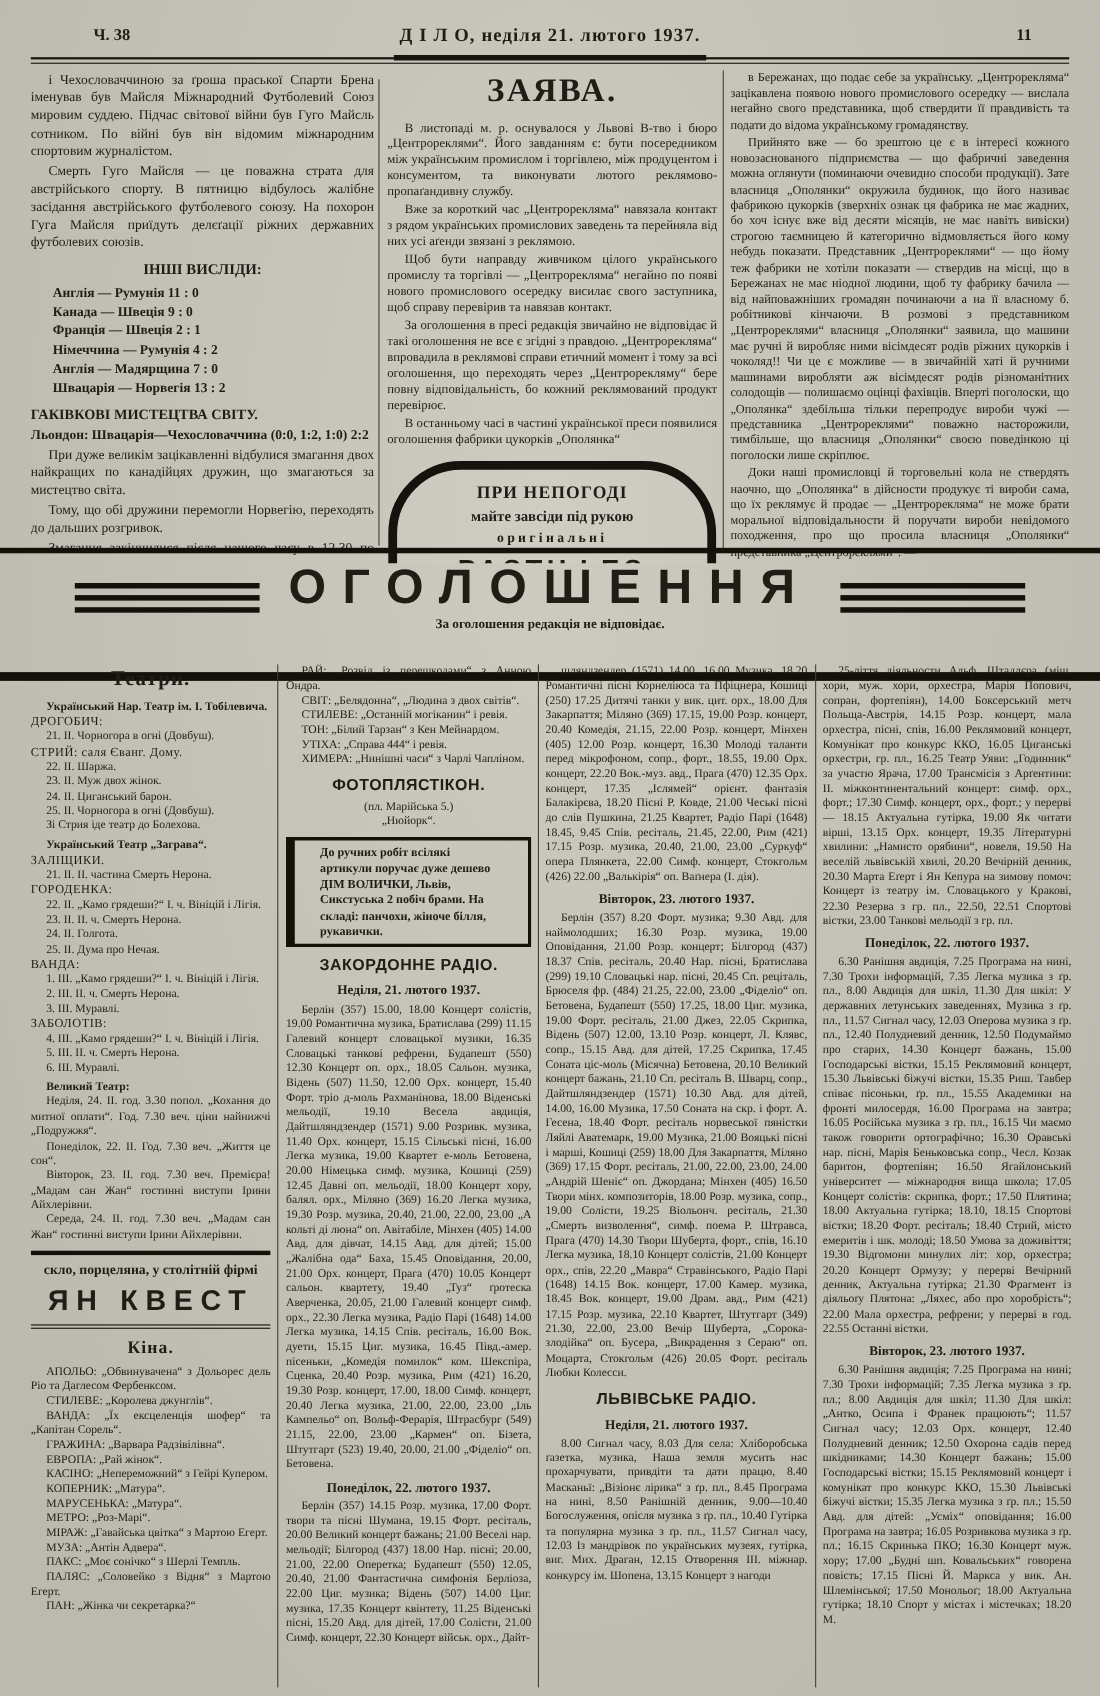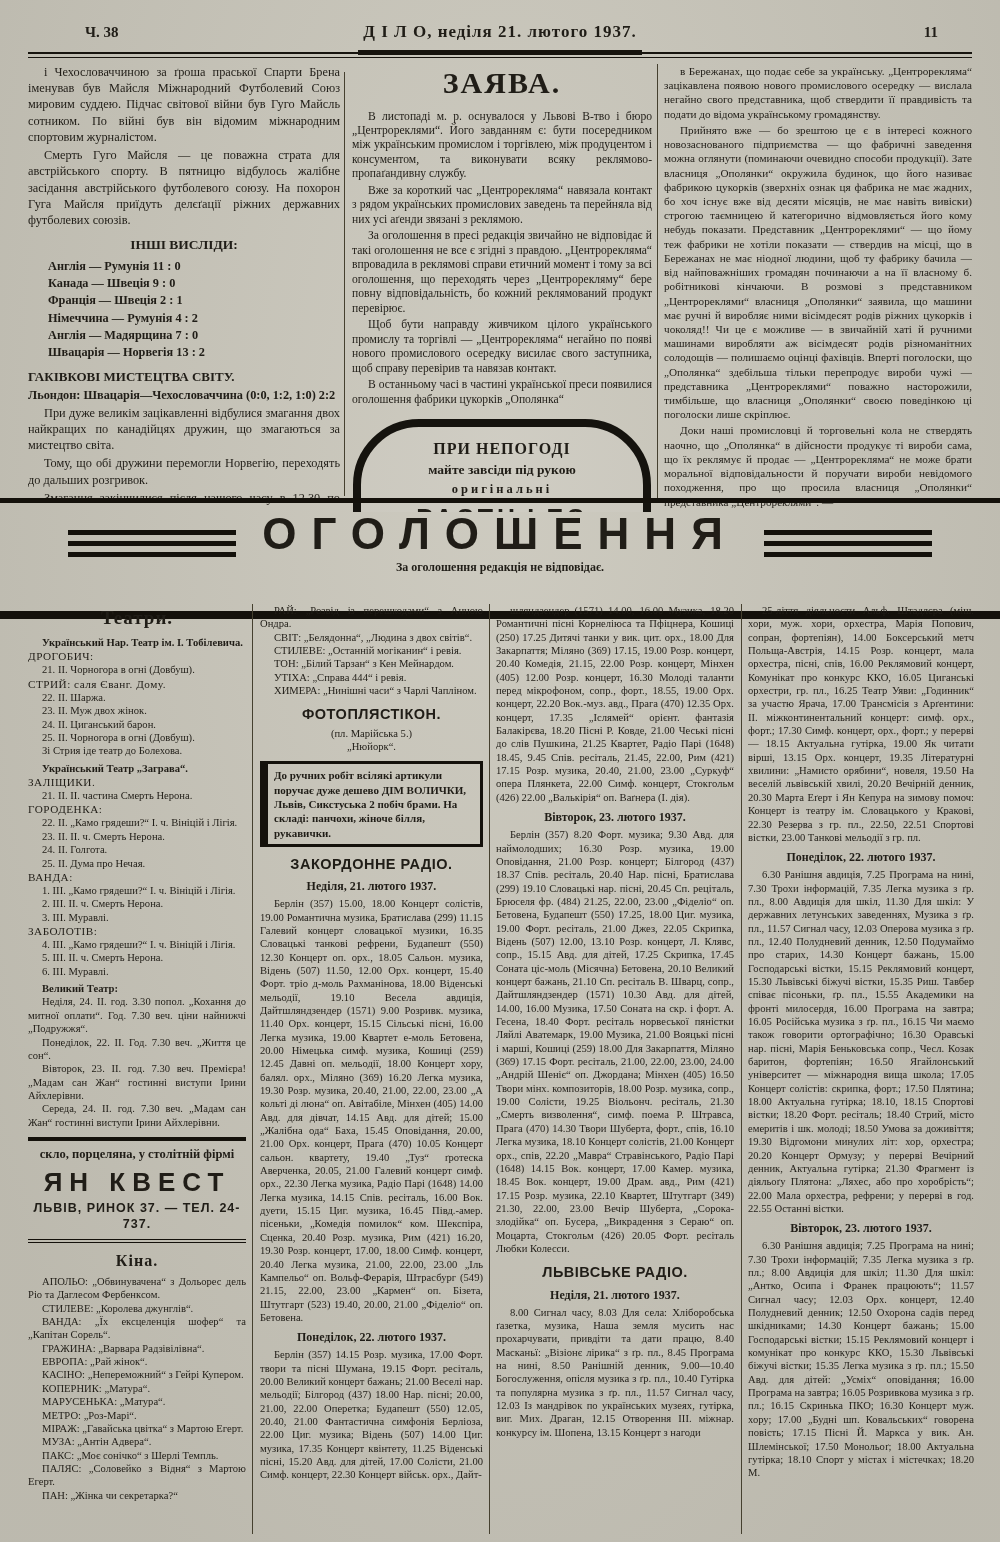--- a/index.html
+++ b/index.html
@@ -66,21 +66,21 @@
   .blk{margin:0;}
   .k-h1{text-align:center;font-weight:bold;font-size:19px;margin:2px 0 6px;letter-spacing:1px;}
   .k-h1b{text-align:center;font-weight:bold;font-size:16px;margin:6px 0 4px;letter-spacing:1px;}
   .k-h2{text-align:center;font-family:"Liberation Sans",sans-serif;font-weight:bold;font-size:14.5px;margin:8px 0 3px;letter-spacing:.5px;}
   .k-h3{text-align:center;font-weight:bold;font-size:12px;margin:6px 0 3px;}
   .k-lead{font-weight:bold;text-indent:14px;text-align:left;margin-top:4px;}
   .k-cap{text-align:left;font-size:11.2px;letter-spacing:.5px;}
   .k-entry{text-indent:14px;text-align:left;}
   .k-para{text-indent:14px;}
   .k-cent{text-align:center;}
-  .k-box{border:3px solid #14110b;border-left:8px solid #14110b;padding:4px 6px;
+  .k-box{border:3px solid #14110b;border-left:8px solid #14110b;padding:4px 23px;
     margin:8px 0;font-weight:bold;text-align:left;font-size:11px;line-height:1.3;}
   
   .jk{border-top:4px solid #14110b;border-bottom:4px double #14110b;margin:8px 0;padding:4px 0 6px;}
   .jk .nrow{overflow:hidden;}
   .jk .nm{float:left;font-family:"Liberation Sans",sans-serif;font-weight:bold;font-size:24px;letter-spacing:1px;}
   .jk .no{float:right;font-size:11px;font-weight:bold;margin-top:6px;}
   .jk .sub{clear:both;text-align:center;font-weight:bold;font-size:12.5px;margin-top:2px;}
   .jk .brand{text-align:center;font-family:"Liberation Sans",sans-serif;font-weight:bold;
     font-size:26px;letter-spacing:7px;margin-top:3px;}
   .jk .addr{text-align:center;font-family:"Liberation Sans",sans-serif;font-weight:bold;
@@ -115,24 +115,24 @@
     <div class="h-hockey">ГАКІВКОВІ МИСТЕЦТВА СВІТУ.</div>
     <div class="scoreline">Льондон: Швацарія—Чехословаччина (0:0, 1:2, 1:0) 2:2</div>
     <p class="para">При дуже великім зацікавленні відбулися змагання двох найкращих по канадійцях дружин, що змагаються за мистецтво світа.</p>
     <p class="para">Тому, що обі дружини перемогли Норвегію, переходять до дальших розгривок.</p>
     <p class="para">Змагання закінчилися після нашого часу в 12.30 по півночі.</p>
 
   </div>
 
   <div class="tcol t-mid">
     <div class="zayava-title">ЗАЯВА.</div>
-    <p class="para">В листопаді м. р. оснувалося у Львові В-тво і бюро „Центрореклями“. Його завданням є: бути посередником між українським промислом і торгівлею, між продуцентом і консументом, та виконувати всяку реклямово-пропаґандивну службу.</p>
+    <p class="para">В листопаді м. р. оснувалося у Львові В-тво і бюро „Центрореклями“. Його завданням є: бути посередником між українським промислом і торгівлею, між продуцентом і консументом, та виконувати лютого реклямово-пропаґандивну службу.</p>
     <p class="para">Вже за короткий час „Центрорекляма“ навязала контакт з рядом українських промислових заведень та перейняла від них усі аґенди звязані з реклямою.</p>
+    <p class="para">Щоб бути направду живчиком цілого українського промислу та торгівлі — „Центрорекляма“ негайно по появі нового промислового осередку висилає свого заступника, щоб справу перевірив та навязав контакт.</p>
     <p class="para">За оголошення в пресі редакція звичайно не відповідає й такі оголошення не все є згідні з правдою. „Центрорекляма“ впровадила в реклямові справи етичний момент і тому за всі оголошення, що переходять через „Центрорекляму“ бере повну відповідальність, бо кожний реклямований продукт перевірює.</p>
-    <p class="para">Щоб бути направду живчиком цілого українського промислу та торгівлі — „Центрорекляма“ негайно по появі нового промислового осередку висилає свого заступника, щоб справу перевірив та навязав контакт.</p>
     <p class="para">В останньому часі в частині української преси появилися оголошення фабрики цукорків „Ополянка“</p>
     <div class="valda">
       <div class="l1">ПРИ НЕПОГОДІ</div>
       <div class="l2">майте завсіди під рукою</div>
       <div class="l3">оригінальні</div>
       <div class="b1">PASTILLES</div>
 
     </div>
   </div>
 
@@ -197,21 +197,20 @@
         <div class="blk k-entry">6. ІІІ. Муравлі.</div>
         <div class="blk k-lead">Великий Театр:</div>
         <div class="blk k-para">Неділя, 24. ІІ. год. 3.30 попол. „Кохання до митної оплати“. Год. 7.30 веч. ціни найнижчі „Подружжя“.</div>
         <div class="blk k-para">Понеділок, 22. ІІ. Год. 7.30 веч. „Життя це сон“.</div>
         <div class="blk k-para">Вівторок, 23. ІІ. год. 7.30 веч. Премієра! „Мадам сан Жан“ гостинні виступи Ірини Айхлерівни.</div>
         <div class="blk k-para">Середа, 24. ІІ. год. 7.30 веч. „Мадам сан Жан“ гостинні виступи Ірини Айхлерівни.</div>
       </div>
     <div class="jk">
       <div class="sub">скло, порцеляна, у столітній фірмі</div>
       <div class="brand">ЯН КВЕСТ</div>
-      <div class="addr">ЛЬВІВ, РИНОК 37. — ТЕЛ. 24-737.</div>
     </div>
     <div>
         <div class="blk k-h1b">Кіна.</div>
         <div class="blk k-para">АПОЛЬО: „Обвинувачена“ з Дольорес дель Ріо та Даглесом Фербенксом.</div>
         <div class="blk k-para">СТИЛЕВЕ: „Королева джунглів“.</div>
         <div class="blk k-para">ВАНДА: „Їх ексцеленція шофер“ та „Капітан Сорель“.</div>
         <div class="blk k-para">ГРАЖИНА: „Варвара Радзівілівна“.</div>
         <div class="blk k-para">ЕВРОПА: „Рай жінок“.</div>
         <div class="blk k-para">КАСІНО: „Непереможний“ з Гейрі Купером.</div>
         <div class="blk k-para">КОПЕРНИК: „Матура“.</div>

